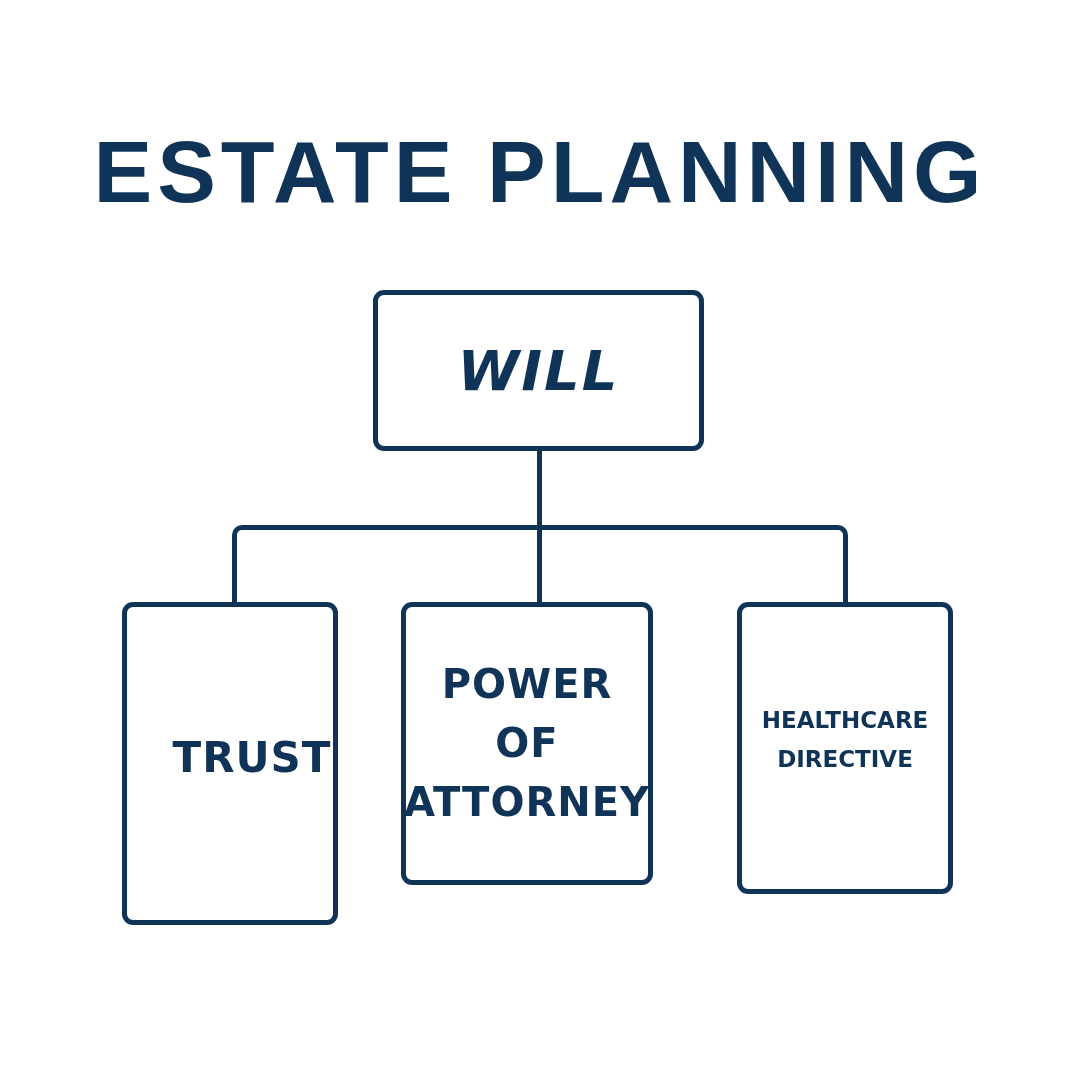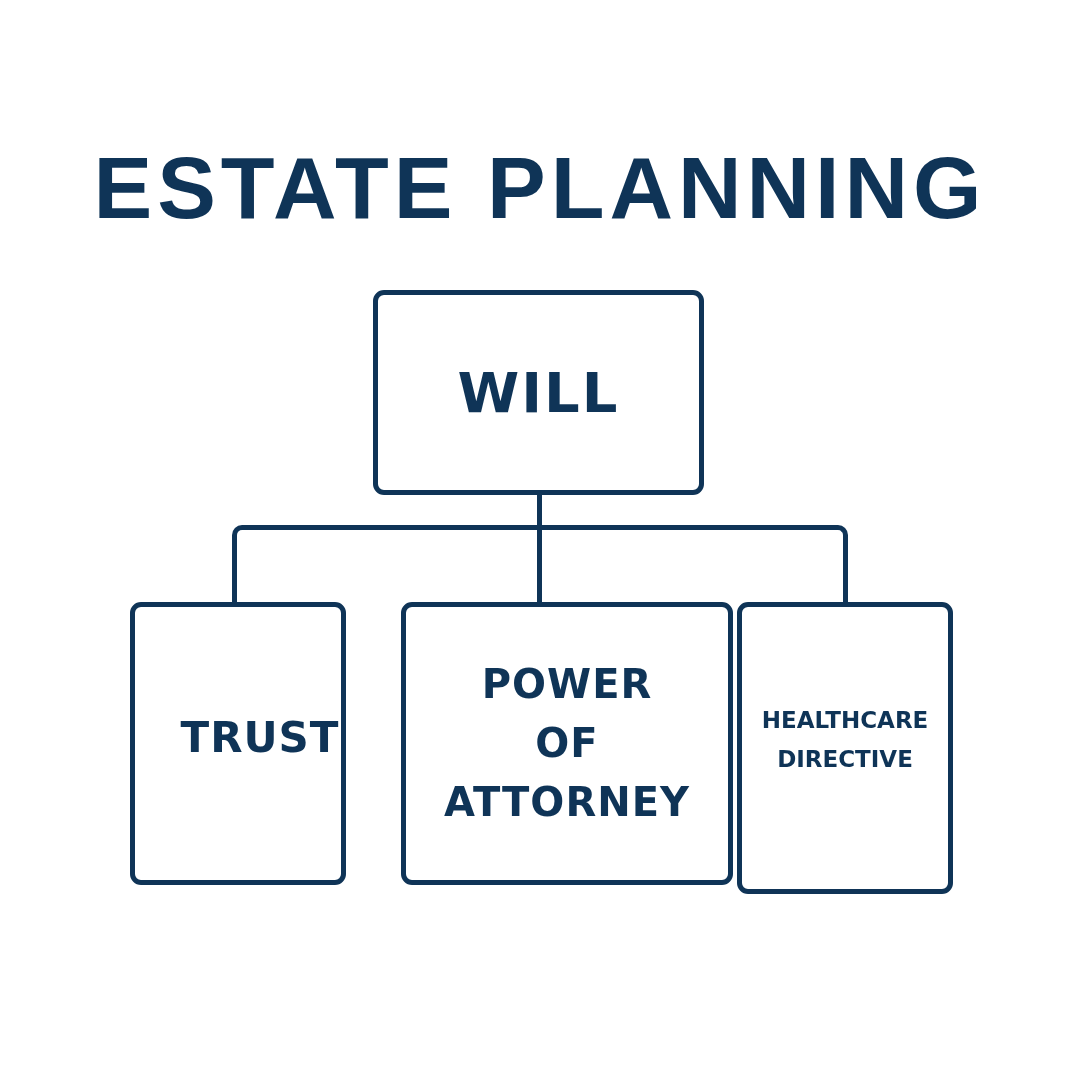--- a/index.html
+++ b/index.html
@@ -1,25 +1,25 @@
 <!DOCTYPE html>
 <html><head>
 <meta charset="utf-8">
 <style>
   html,body{margin:0;padding:0;background:#ffffff;}
   body{width:1080px;height:1080px;position:relative;overflow:hidden;font-family:"DejaVu Sans","Liberation Sans",sans-serif;color:#0f3457;}
-  .title{position:absolute;left:0;top:138px;width:1080px;text-align:center;font-family:"Liberation Sans",sans-serif;font-weight:bold;font-size:88px;letter-spacing:5px;line-height:100px;color:#0f3457;}
+  .title{position:absolute;left:0;top:122px;width:1080px;text-align:center;font-family:"Liberation Sans",sans-serif;font-weight:bold;font-size:88px;letter-spacing:5px;line-height:100px;color:#0f3457;}
   .box{position:absolute;box-sizing:border-box;border:5px solid #0f3457;border-radius:11px;background:#fff;display:flex;align-items:center;justify-content:center;text-align:center;}
   .box span{display:block;font-weight:bold;color:#0f3457;}
   .line{position:absolute;background:#0f3457;}
-  #will{left:373px;top:290px;width:331px;height:205px;}
+  #will{left:373px;top:290px;width:331px;height:161px;font-style:italic;}
   #will span{font-size:56px;letter-spacing:2px;}
-  #trust{left:130px;top:602px;width:216px;height:283px;padding-left:44px;}
+  #trust{left:122px;top:602px;width:216px;height:323px;padding-left:44px;}
   #trust span{font-size:42px;letter-spacing:1px;}
-  #poa{left:401px;top:602px;width:332px;height:283px;}
+  #poa{left:401px;top:602px;width:252px;height:283px;}
   #poa span{font-size:40px;letter-spacing:1px;line-height:59px;white-space:pre-line;}
   #hc{left:737px;top:602px;width:216px;height:292px;}
   #hc span{font-size:23px;line-height:39px;white-space:pre-line;margin-top:-16px;}
   #trust span{margin-top:-12px;}
 </style>
 </head>
 <body>
 
 <div class="title">ESTATE PLANNING</div>
 

